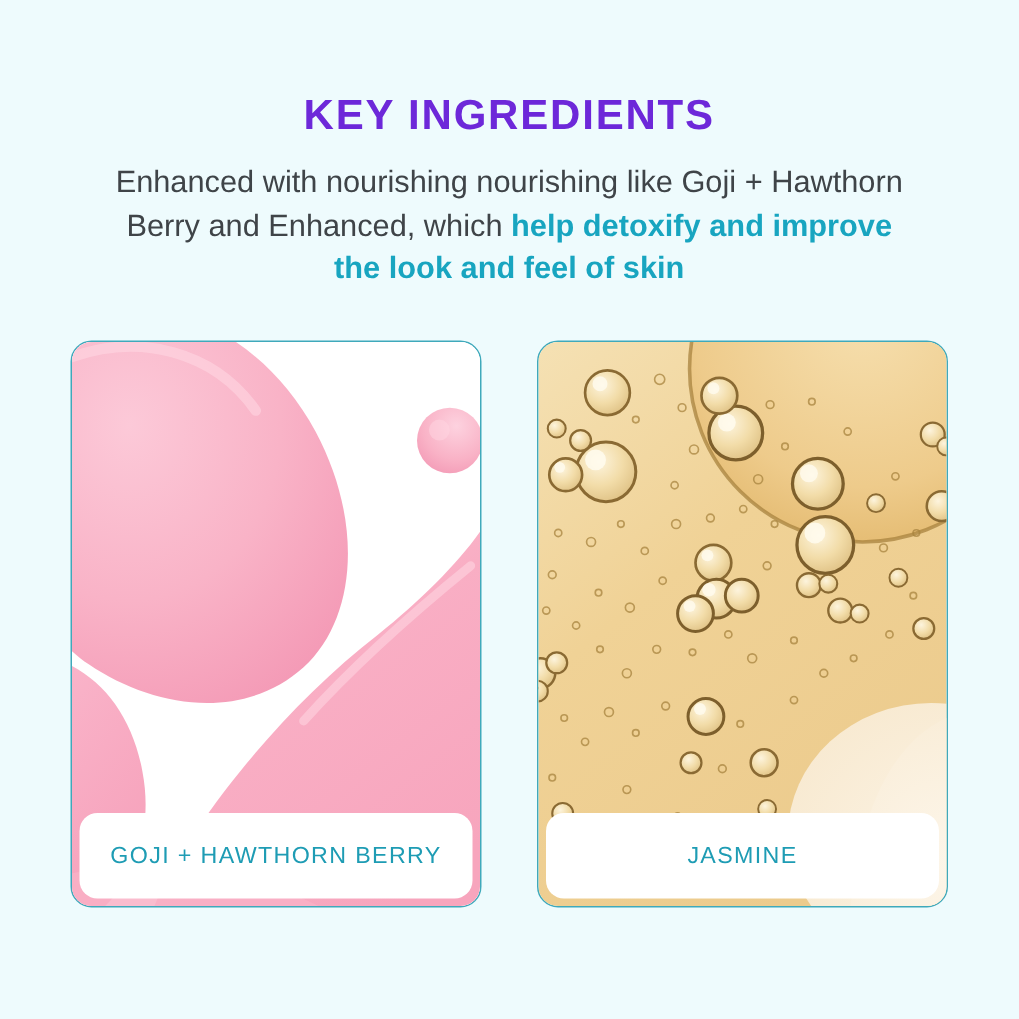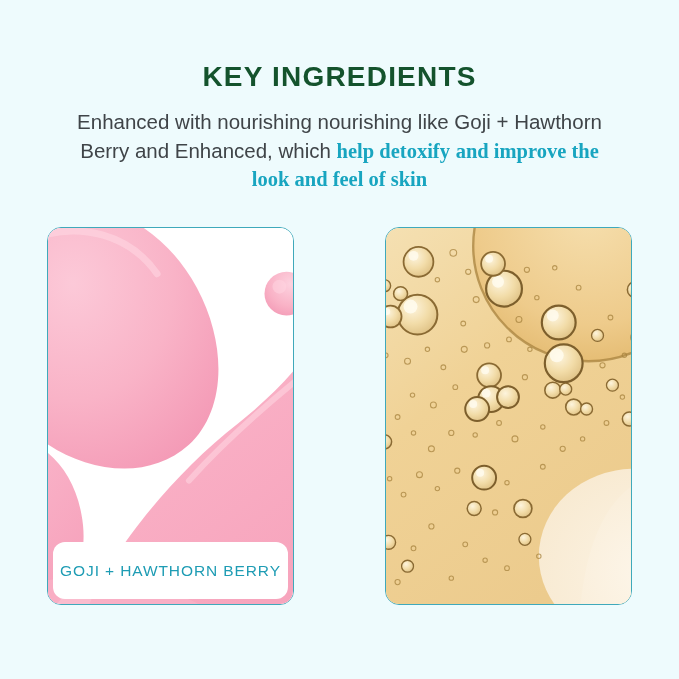--- a/index.html
+++ b/index.html
@@ -28,50 +28,49 @@
     left: 0;
     top: 60px;
     width: 679px;
     text-align: center;
   }
   .page-title {
     margin: 0;
     font-size: 28px;
     font-weight: bold;
     letter-spacing: 1.2px;
-    color: #14532d;
+    color: #6d28d9;
     line-height: 34px;
   }
   .subtitle {
     margin: 14px auto 0 auto;
     width: 530px;
     font-size: 20.5px;
     line-height: 28.5px;
     color: #3f4448;
     font-weight: normal;
   }
   .subtitle .accent {
     color: #18a5c0;
     font-weight: bold;
-    font-family: Liberation Serif, serif;
   }
 
   
   .cards-row {
     position: absolute;
     left: 47px;
     top: 227px;
     width: 585px;
     height: 378px;
     display: flex;
     justify-content: space-between;
   }
   .card {
     position: relative;
-    width: 247px;
+    width: 274px;
     height: 378px;
     border: 1.3px solid #3fa9bb;
     border-radius: 14px;
     background: #ffffff;
     overflow: hidden;
     box-sizing: border-box;
   }
   .card-media {
     position: absolute;
     left: 0;
@@ -314,16 +313,19 @@
               <circle cx="46" cy="322" r="2.4"></circle>
             <circle cx="14" cy="292" r="2.2"></circle>
               <circle cx="30" cy="356" r="2.6"></circle>
             <circle cx="84" cy="352" r="2.2"></circle>
               <circle cx="140" cy="342" r="2.4"></circle>
             <circle cx="172" cy="330" r="2.2"></circle>
               <circle cx="10" cy="180" r="2.4"></circle>
           </g>
         </svg>
       </div>
+      <div class="card-caption">
+        <span class="card-caption-text">JASMINE</span>
+      </div>
     </div>
 
   </div>
 </div>
 
 </body></html>

